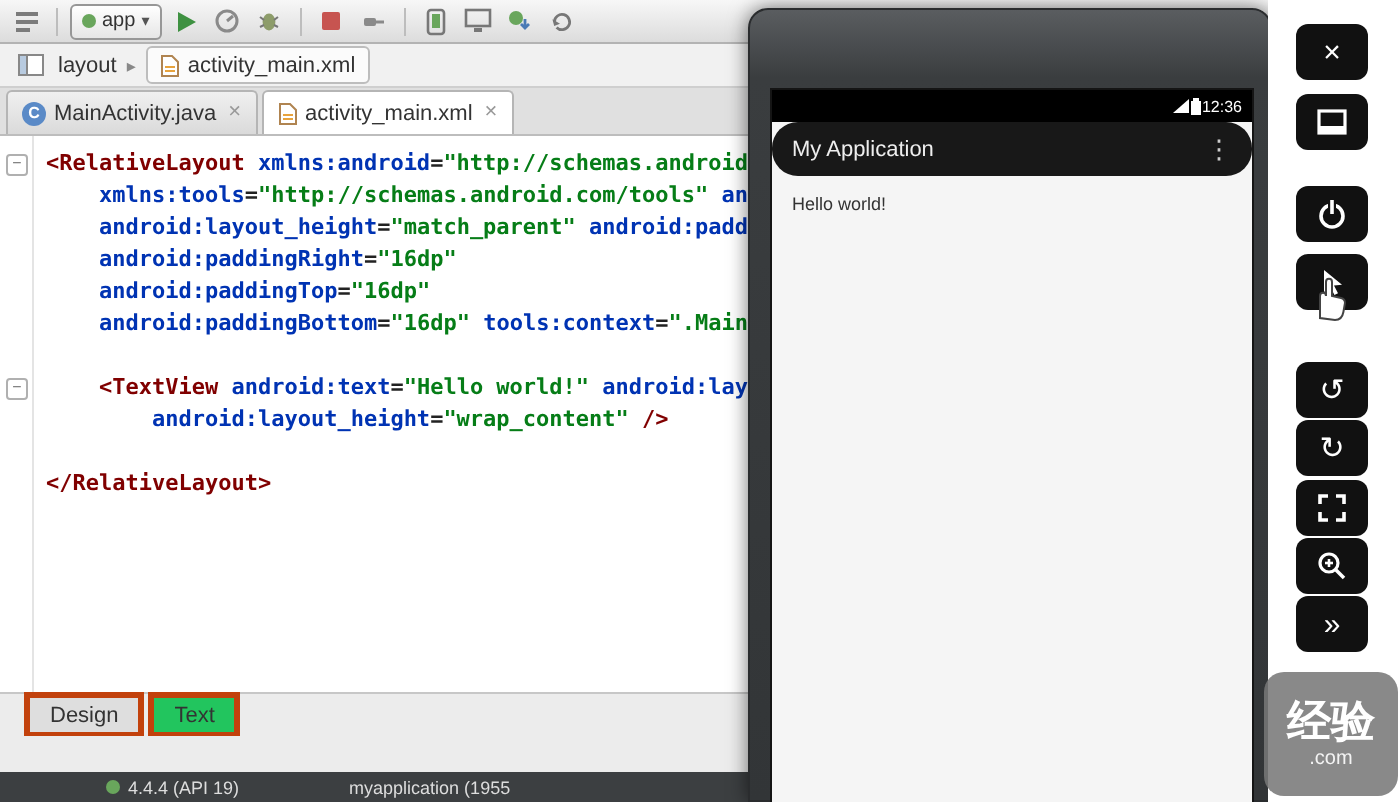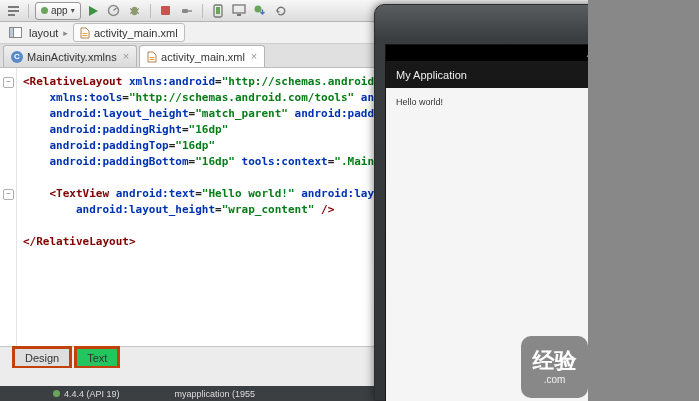--- a/index.html
+++ b/index.html
@@ -1,16 +1,16 @@
 <!DOCTYPE html>
 <html><head>
 <meta charset="utf-8">
 <style>
   html,body{margin:0;padding:0;background:#888;}
-  .stage{position:relative;width:588px;height:401px;background:#fff;overflow:hidden;
+  .stage{position:relative;width:699px;height:401px;background:#fff;overflow:hidden;
          font-family:"Liberation Sans",sans-serif;-webkit-font-smoothing:antialiased;}
 
   
   .toolbar{position:absolute;left:0;top:0;width:699px;height:22px;box-sizing:border-box;
            background:linear-gradient(#f7f7f7,#dcdcdc);border-bottom:1px solid #b3b3b3;
            display:flex;align-items:center;gap:3px;padding-left:4px;}
   .tb-icon{width:18px;height:18px;display:flex;align-items:center;justify-content:center;}
   .tb-sep{width:1px;height:14px;background:#bdbdbd;margin:0 3px;}
   .run-config{display:flex;align-items:center;gap:3px;height:16px;padding:0 5px;border:1px solid #979797;
               border-radius:3px;background:linear-gradient(#fff,#e6e6e6);font-size:10px;color:#333;}
@@ -67,21 +67,21 @@
 
   
   .emu{position:absolute;left:374px;top:4px;width:262px;height:397px;z-index:5;
        background:linear-gradient(#5a5d60,#3a3d3f 34px,#323537);border-radius:10px 10px 0 0;
        box-shadow:0 0 10px rgba(0,0,0,.55);border:1px solid #2a2c2e;box-sizing:border-box;}
   .emu-screen{position:absolute;left:10px;top:39px;width:240px;height:358px;background:#f5f5f5;
               border:1px solid #151515;box-sizing:content-box;}
   .emu-status{height:16px;background:#000;display:flex;align-items:center;justify-content:flex-end;
               gap:0;padding-right:5px;color:#fff;font-size:8px;}
   .emu-appbar{height:27px;background:#181818;color:#eee;display:flex;align-items:center;
-              padding:0 10px;font-size:11px;}
+              padding:0 10px;font-size:11px;border-radius:13px;}
   .emu-overflow{margin-left:auto;color:#ccc;font-size:13px;}
   .emu-content{padding:9px 0 0 10px;font-size:9px;color:#333;}
 
   
   .right-strip{position:absolute;left:634px;top:0;width:65px;height:401px;background:#fff;z-index:6;}
   .ctl{position:absolute;left:14px;width:36px;height:28px;background:#111;border-radius:6px;color:#fff;
        display:flex;align-items:center;justify-content:center;font-size:15px;line-height:1;}
   .ctl svg{display:block;}
   .hand-cursor{position:absolute;left:18px;top:136px;z-index:8;}
 
@@ -185,21 +185,21 @@
           <rect x="2.5" y="6" width="5" height="1" fill="#e8a33d"></rect>
           <rect x="2.5" y="8" width="5" height="1" fill="#e8a33d"></rect>
         </svg>
       <span>activity_main.xml</span>
     </span>
   </div>
 
   <div class="tabs">
     <div class="tab">
       <span class="class-badge">C</span>
-      <span>MainActivity.xmlns</span>
+      <span>MainActivity.java</span>
       <span class="tab-close">×</span>
     </div>
     <div class="tab active">
       <svg width="10" height="12">
           <path d="M1 1 h5 l3 3 v7 h-8 z" fill="#fff" stroke="#b08450"></path>
           <rect x="2.5" y="6" width="5" height="1" fill="#e8a33d"></rect>
           <rect x="2.5" y="8" width="5" height="1" fill="#e8a33d"></rect>
         </svg>
       <span>activity_main.xml</span>
       <span class="tab-close">×</span>

